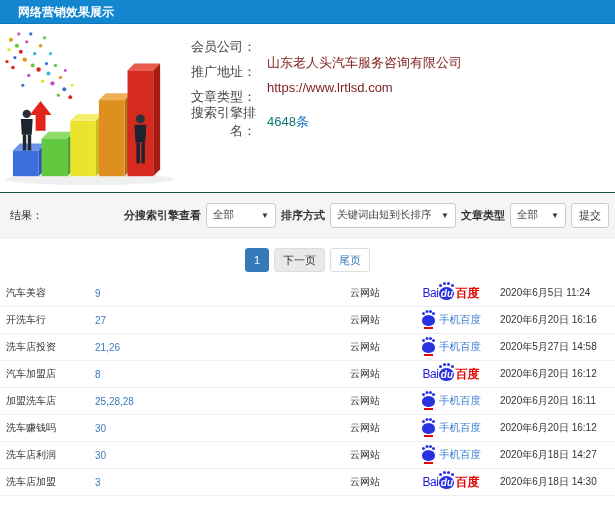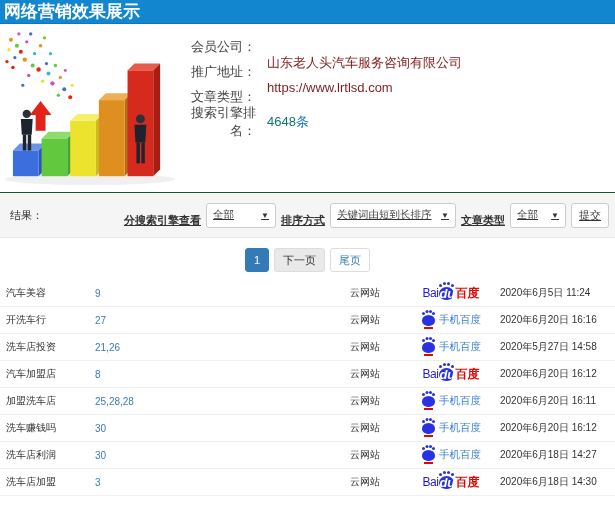--- a/index.html
+++ b/index.html
@@ -8,41 +8,41 @@
     font-family:"Liberation Sans","DejaVu Sans",sans-serif;
     background:#fff; color:#333; position:relative; overflow:hidden;
     font-size:12px;
   }
   
   .topbar {
     position:absolute; left:0; top:0; width:615px; height:24px;
     background:#1386d0; border-bottom:1px solid #0f76ba;
   }
   .topbar .title {
-    color:#fff; font-size:17px; font-weight:bold; line-height:24px; padding-left:4px;
+    color:#fff; font-size:12px; font-weight:bold; line-height:24px; padding-left:18px;
     display:inline-block;
   }
   
   .info-section { position:absolute; left:0; top:24px; width:615px; height:168px; background:#fff; }
   .illus { position:absolute; left:0; top:2px; width:178px; height:166px; }
   .info-rows { position:absolute; left:168px; top:10px; width:430px; }
   .info-row { display:flex; align-items:center; height:25px; font-size:13px; }
   .info-row .lbl { width:88px; text-align:right; color:#444; flex:none; }
   .info-row .val { margin-left:11px; color:#333; }
   .info-row .val.link { color:#7f1d1d; cursor:pointer;margin-top:32px; }
   .info-row .num { color:#0f766e; margin-left:11px; }
   .info-row .unit { color:#1a76c4; }
   
   .filter-bar {
     position:absolute; left:0; top:192px; width:615px; height:46px;
     background:#f5f5f5; border-top:1px solid #14532d; border-bottom:1px solid #e9e9e9;
     display:flex; align-items:center; font-size:11px;
   }
   .filter-bar .result-lbl { position:absolute; left:10px; color:#333; }
-  .filter-group { position:absolute; right:6px; display:flex; align-items:flex-end; gap:5px;text-decoration:underline; }
+  .filter-group { position:absolute; right:6px; display:flex; align-items:center; gap:5px; }
   .filter-group .flabel { font-weight:bold; color:#333; }
   .select-box {
     height:25px; background:#fff; border:1px solid #ccc; border-radius:3px;
     display:flex; align-items:center; padding:0 6px; color:#444; cursor:pointer;
     position:relative; font-size:10.5px;
   }
   .select-box .caret { margin-left:auto; font-size:8px; color:#333; padding-left:6px; }
   .sel-engine { width:70px; }
   .sel-sort   { width:126px; }
   .sel-type   { width:56px; }
@@ -70,22 +70,22 @@
   .c-engine  { left:405px; width:92px; justify-content:center; }
   .c-time    { left:500px; width:112px; }
   .rank { color:#3a7bbe; cursor:pointer; }
   
   .bd-bai { color:#2319dc; font-weight:normal; font-size:12px; letter-spacing:-0.5px; }
   .bd-cn  { color:#e10601; font-weight:bold; font-size:12px; }
   .paw { position:relative; display:inline-block; width:15px; height:13px; background:#2932e1;
          border-radius:50% 50% 46% 46%; margin:0 1px; vertical-align:middle; flex:none; }
   .paw .toes { position:absolute; top:-3px; left:0; width:3px; height:3px; border-radius:50%;
          background:#2932e1; box-shadow:4px -2px 0 #2932e1, 8px -2px 0 #2932e1, 12px 0 0 #2932e1; }
-  .paw .du { position:absolute; left:0; right:0; top:0; color:#fff; font-size:13px; font-weight:bold;
-         font-style:italic; text-align:right; line-height:13px; }
+  .paw .du { position:absolute; left:0; right:0; top:0; color:#fff; font-size:10px; font-weight:bold;
+         font-style:italic; text-align:center; line-height:13px; }
   .paw.m { width:13px; height:11px; margin-right:4px; }
   .paw.m .toes { box-shadow:3.5px -2px 0 #2932e1, 7px -2px 0 #2932e1, 10px 0 0 #2932e1; }
   .paw.m .bar { position:absolute; left:2px; right:2px; bottom:-3px; height:2px; background:#e10601; }
   .mb-text { color:#3a7fd2; font-size:10.5px; }
 </style>
 </head>
 <body>
 
 <div class="topbar">
   <span class="title">网络营销效果展示</span>

